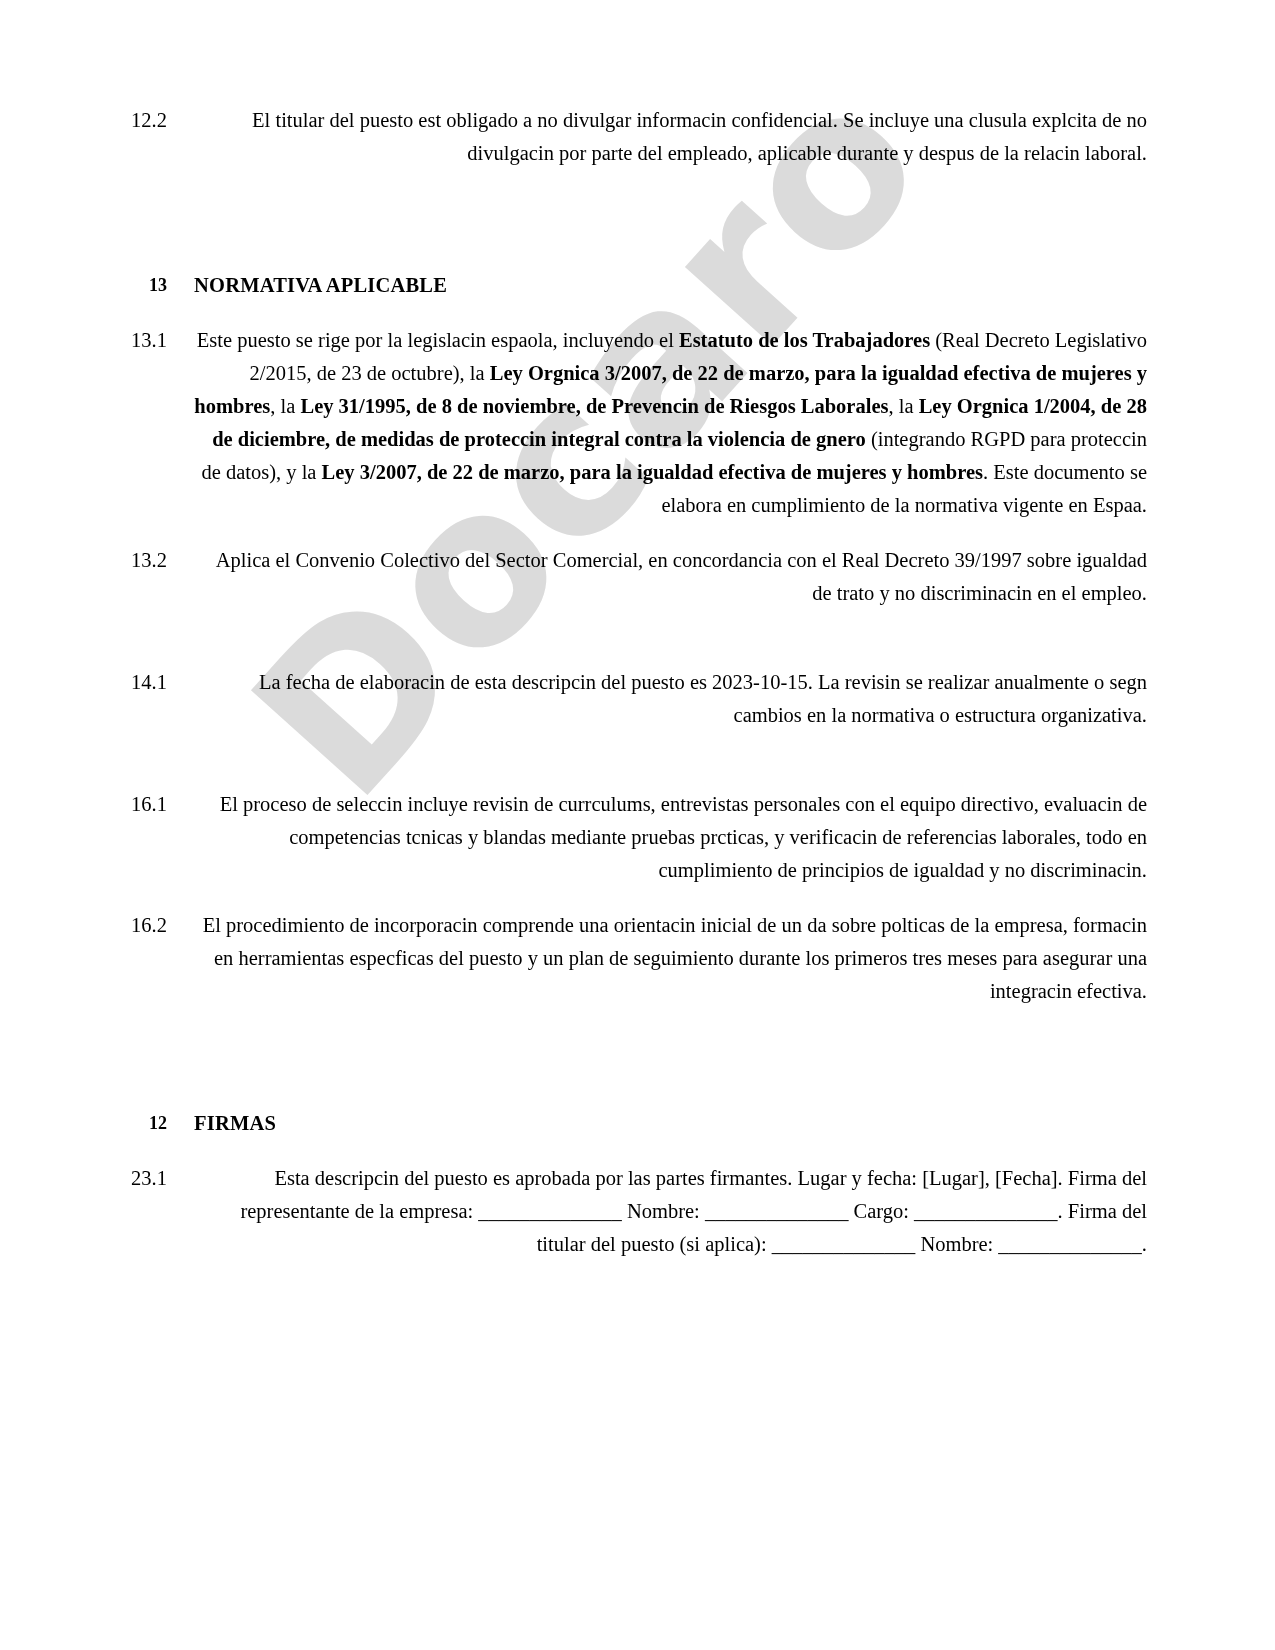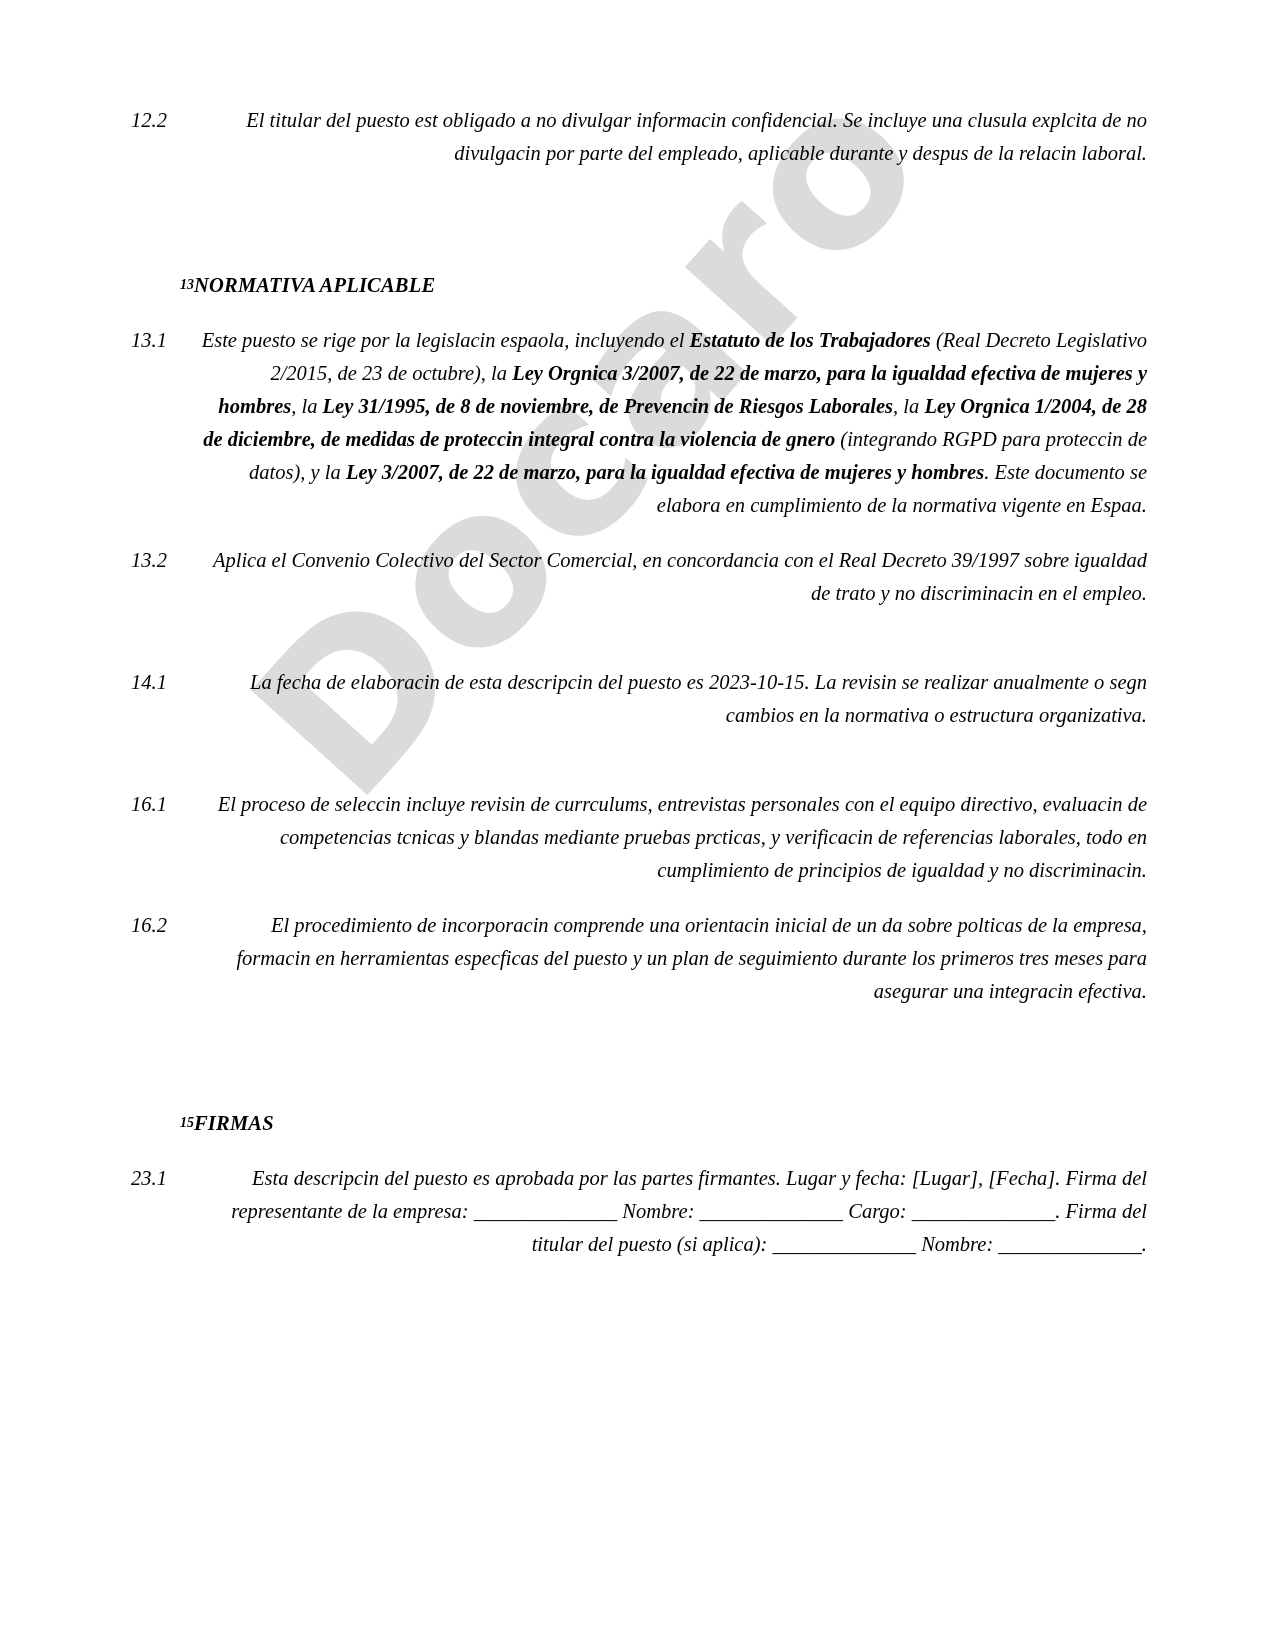--- a/index.html
+++ b/index.html
@@ -43,21 +43,20 @@
     white-space: nowrap;
     user-select: none;
   }
 
   #page {
     position: relative;
     z-index: 2;
     padding: 104px 128px 0 128px;
     box-sizing: border-box;
     width: 1275px;
-    font-style: italic;
   }
 
   
   .clause {
     display: flex;
     align-items: flex-start;
     margin-bottom: 22px;
   }
   .clause .num {
     width: 66px;
@@ -78,24 +77,24 @@
   
   .heading {
     display: flex;
     align-items: flex-start;
     margin-top: 44px;
     margin-bottom: 24px;
   }
   .heading .num {
     width: 66px;
     flex: 0 0 66px;
-    font-size: 14px;
+    font-size: 18px;
     line-height: 30px;
     font-weight: bold;
-    text-align: right;
+    text-align: left;
     padding-left: 21px;
     box-sizing: border-box;
   }
   .heading .title {
     flex: 1 1 auto;
     font-size: 20.5px;
     line-height: 30px;
     font-weight: bold;
     letter-spacing: 0.2px;
   }
@@ -138,20 +137,20 @@
     <div class="clause">
       <div class="num">16.1</div>
       <div class="body"><span>El proceso de seleccin incluye revisin de currculums, entrevistas personales con el equipo directivo, evaluacin de competencias tcnicas y blandas mediante pruebas prcticas, y verificacin de referencias laborales, todo en cumplimiento de principios de igualdad y no discriminacin.</span></div>
     </div>
     <div class="clause">
       <div class="num">16.2</div>
       <div class="body"><span>El procedimiento de incorporacin comprende una orientacin inicial de un da sobre polticas de la empresa, formacin en herramientas especficas del puesto y un plan de seguimiento durante los primeros tres meses para asegurar una integracin efectiva.</span></div>
     </div>
     <div class="sp-lg"></div>
     <div class="heading">
-      <div class="num">15</div>
+      <div class="num">12</div>
       <div class="title">FIRMAS</div>
     </div>
     <div class="clause">
       <div class="num">23.1</div>
       <div class="body"><span>Esta descripcin del puesto es aprobada por las partes firmantes. Lugar y fecha: [Lugar], [Fecha]. Firma del representante de la empresa: ______________ Nombre: ______________ Cargo: ______________. Firma del titular del puesto (si aplica): ______________ Nombre: ______________.</span></div>
     </div>
   </div>
 
 </body></html>

